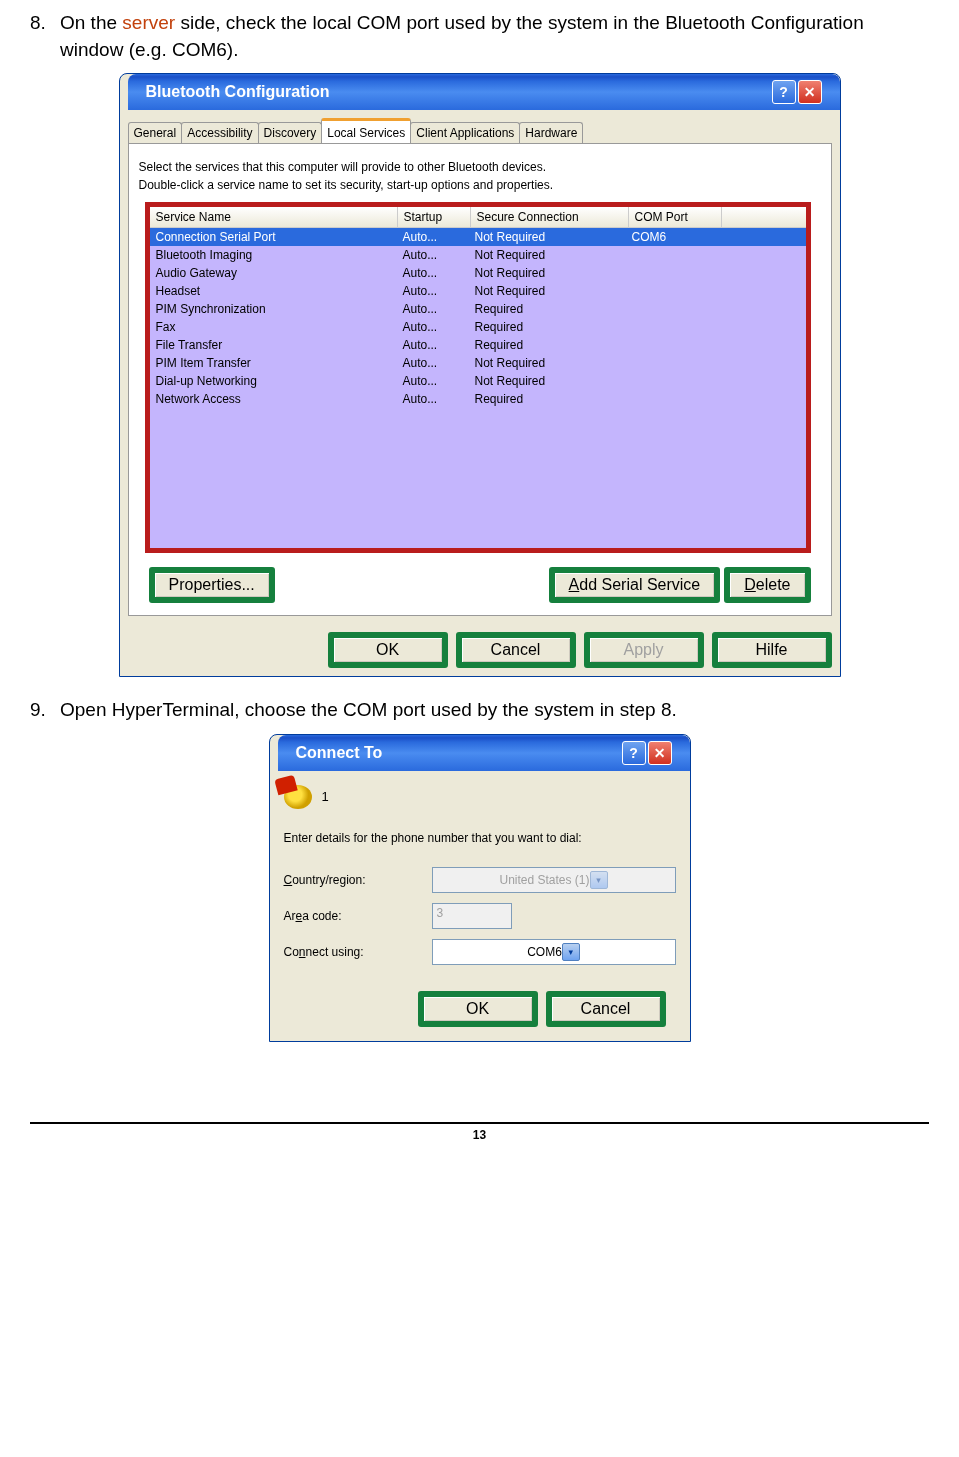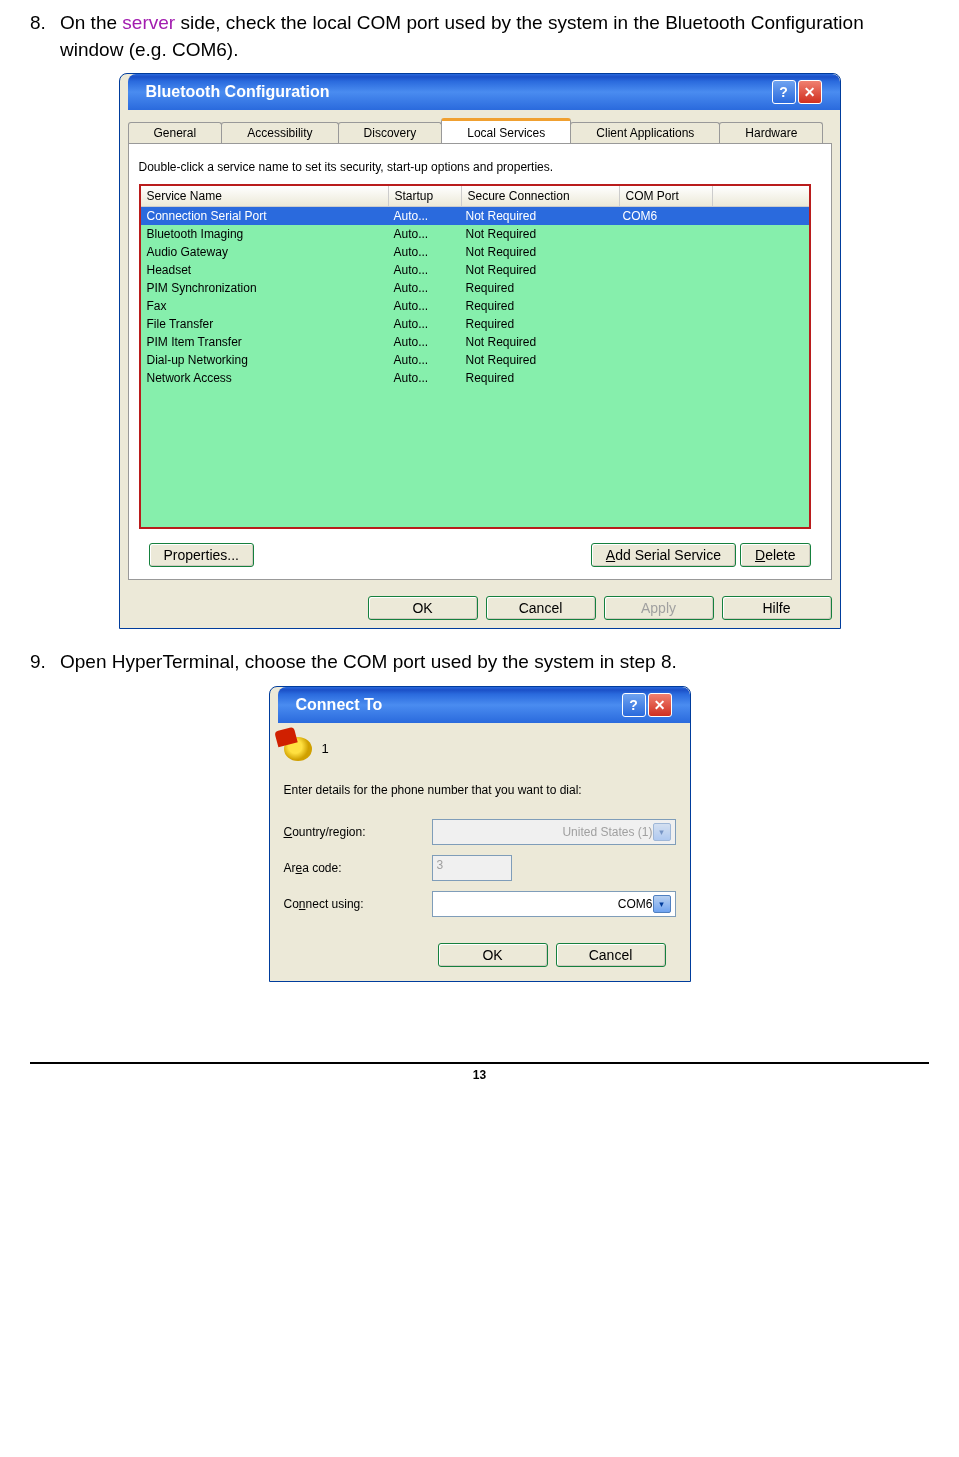--- a/index.html
+++ b/index.html
@@ -12,21 +12,21 @@
     width: 959px;
     box-sizing: border-box;
   }
   .step {
     display: flex;
     margin-bottom: 10px;
     line-height: 1.4;
   }
   .step-num { flex: 0 0 30px; }
   .step-body { flex: 1; }
-  .server-red { color: #a21caf; }
+  .server-red { color: #c2410c; }
   .dialog-wrap { display:flex; justify-content:center; margin:10px 0 20px 0; }
   .xp-window {
     border: 1px solid #003c9c;
     background: #ece9d8;
     font-family: Tahoma, sans-serif;
     font-size: 13px;
     border-radius: 8px 8px 0 0;
     overflow:hidden;
   }
   .titlebar {
@@ -55,44 +55,44 @@
     display:flex;
     gap:0;
     border-bottom:1px solid #999;
     font-size:12px;
     align-items:flex-end;
   }
   .tab {
     border:1px solid #999;
     border-bottom:none;
     background:#ece9d8;
-    padding:3px 25px;
+    padding:3px 5px;
     border-radius:3px 3px 0 0;
     position:relative;
     margin-right:-1px;
   }
   .tab.active {
     background:#fff;
     font-weight:normal;
     padding-top:5px;
     border-top:3px solid #f0a030;
     z-index:2;
   }
   .panel {
     background:#fff;
     border:1px solid #999;
     border-top:none;
     margin:0 8px 8px 8px;
     padding:12px 10px;
   }
   .panel-text { font-size:12px; color:#000; margin:4px 0; }
   .listview {
-    border:2px solid #b91c1c;
-    background:#86efac;
-    margin:10px 10px 0 0;
+    border:5px solid #b91c1c;
+    background:#c4b5fd;
+    margin:10px 10px 0 6px;
     font-size:12px;
   }
   .lv-header {
     display:flex;
     background:linear-gradient(#fff,#ece9d8);
     border-bottom:1px solid #ccc;
   }
   .lv-header > div {
     border-right:1px solid #ccc;
     padding:3px 6px;
@@ -105,25 +105,25 @@
   .col-secure { width:145px; }
   .col-port { width:80px; }
   .btn-row {
     display:flex;
     gap:8px;
     padding:14px 10px 0 10px;
     justify-content:flex-start;
   }
   .btn-row.right { justify-content:flex-end; }
   .xp-btn {
-    border:1px solid #15803d;
+    border:6px solid #15803d;
     background:#ece9d8;
     border-radius:3px;
     padding:3px 14px;
-    font-size:14px;
+    font-size:16px;
     box-shadow:inset 1px 1px #fff, inset -1px -1px #cfcabf;
   }
   .xp-btn.disabled { color:#a0a0a0; }
   .footer-btns {
     display:flex;
     justify-content:flex-end;
     gap:8px;
     padding:8px;
   }
   
@@ -152,25 +152,25 @@
     border:1px solid #7f9db9;
     background:#fff;
     padding:2px 4px;
     height:20px;
     font-size:12px;
   }
   .ct-input.disabled { background:#f0f0f0; color:#a0a0a0; }
   .ct-select {
     flex:1;
     display:flex;
-    justify-content:flex-end;
+    justify-content:center;
     align-items:center;
     border:1px solid #7f9db9;
     background:#fff;
-    padding:2px 4px;
+    padding:2px 19px;
     height:20px;
   }
   .select-arrow {
     width:16px;height:16px;
     background:linear-gradient(#b8d0f0,#6fa3f0);
     border:1px solid #5080c0;
     border-radius:2px;
     display:flex;align-items:center;justify-content:center;
     font-size:9px;color:#003c9c;
   }
@@ -205,20 +205,21 @@
     </div>
     <div class="tabs" id="bt-tabs">
         <div class="tab">General</div>
         <div class="tab">Accessibility</div>
         <div class="tab">Discovery</div>
         <div class="tab active">Local Services</div>
         <div class="tab">Client Applications</div>
         <div class="tab">Hardware</div>
       </div>
     <div class="panel">
+      <div class="panel-text">Select the services that this computer will provide to other Bluetooth devices.</div>
       <div class="panel-text">Double-click a service name to set its security, start-up options and properties.</div>
       <div class="listview">
         <div class="lv-header">
           <div class="col-name">Service Name</div>
           <div class="col-startup">Startup</div>
           <div class="col-secure">Secure Connection</div>
           <div class="col-port">COM Port</div>
         </div>
         <div id="lv-rows">
             <div class="lv-row selected">

